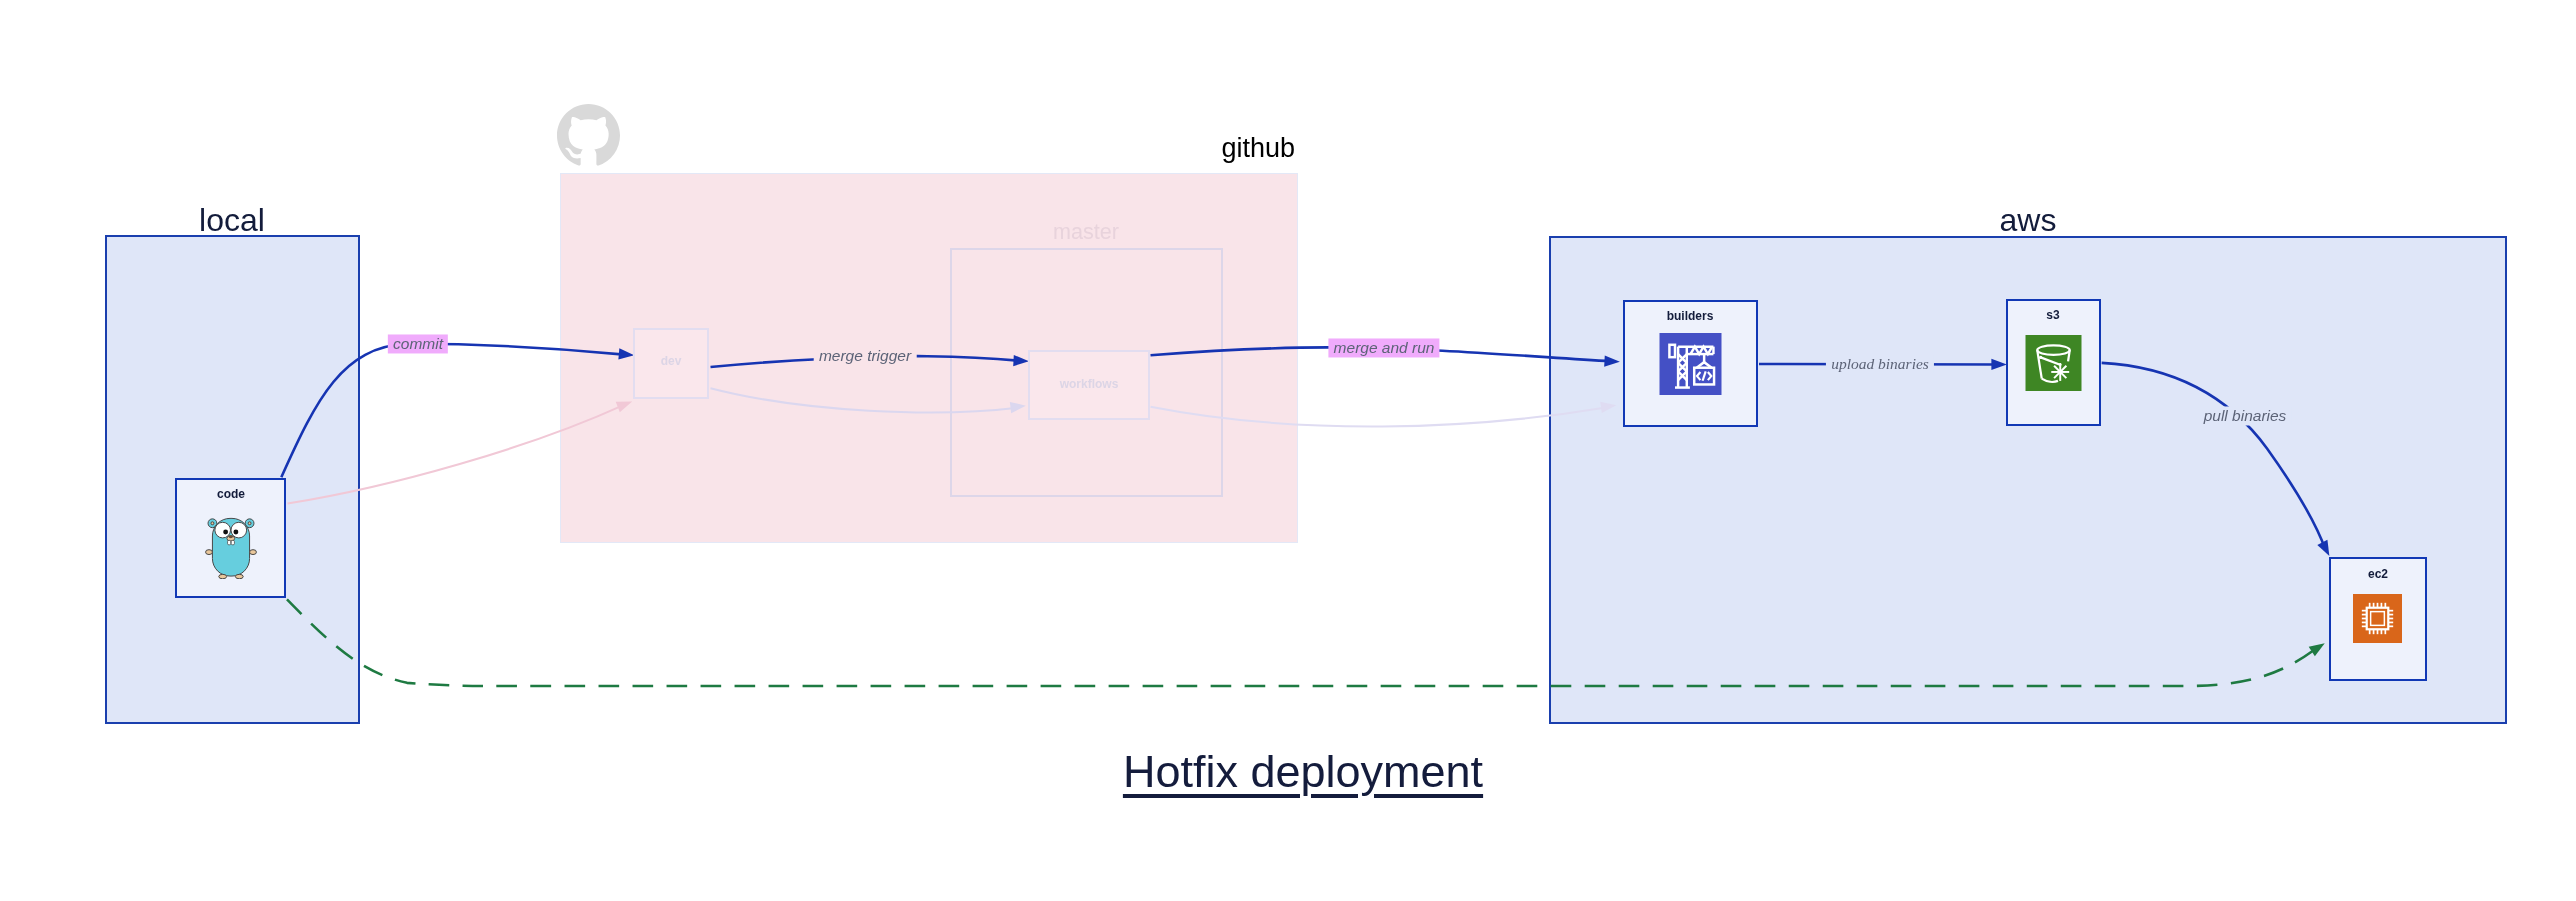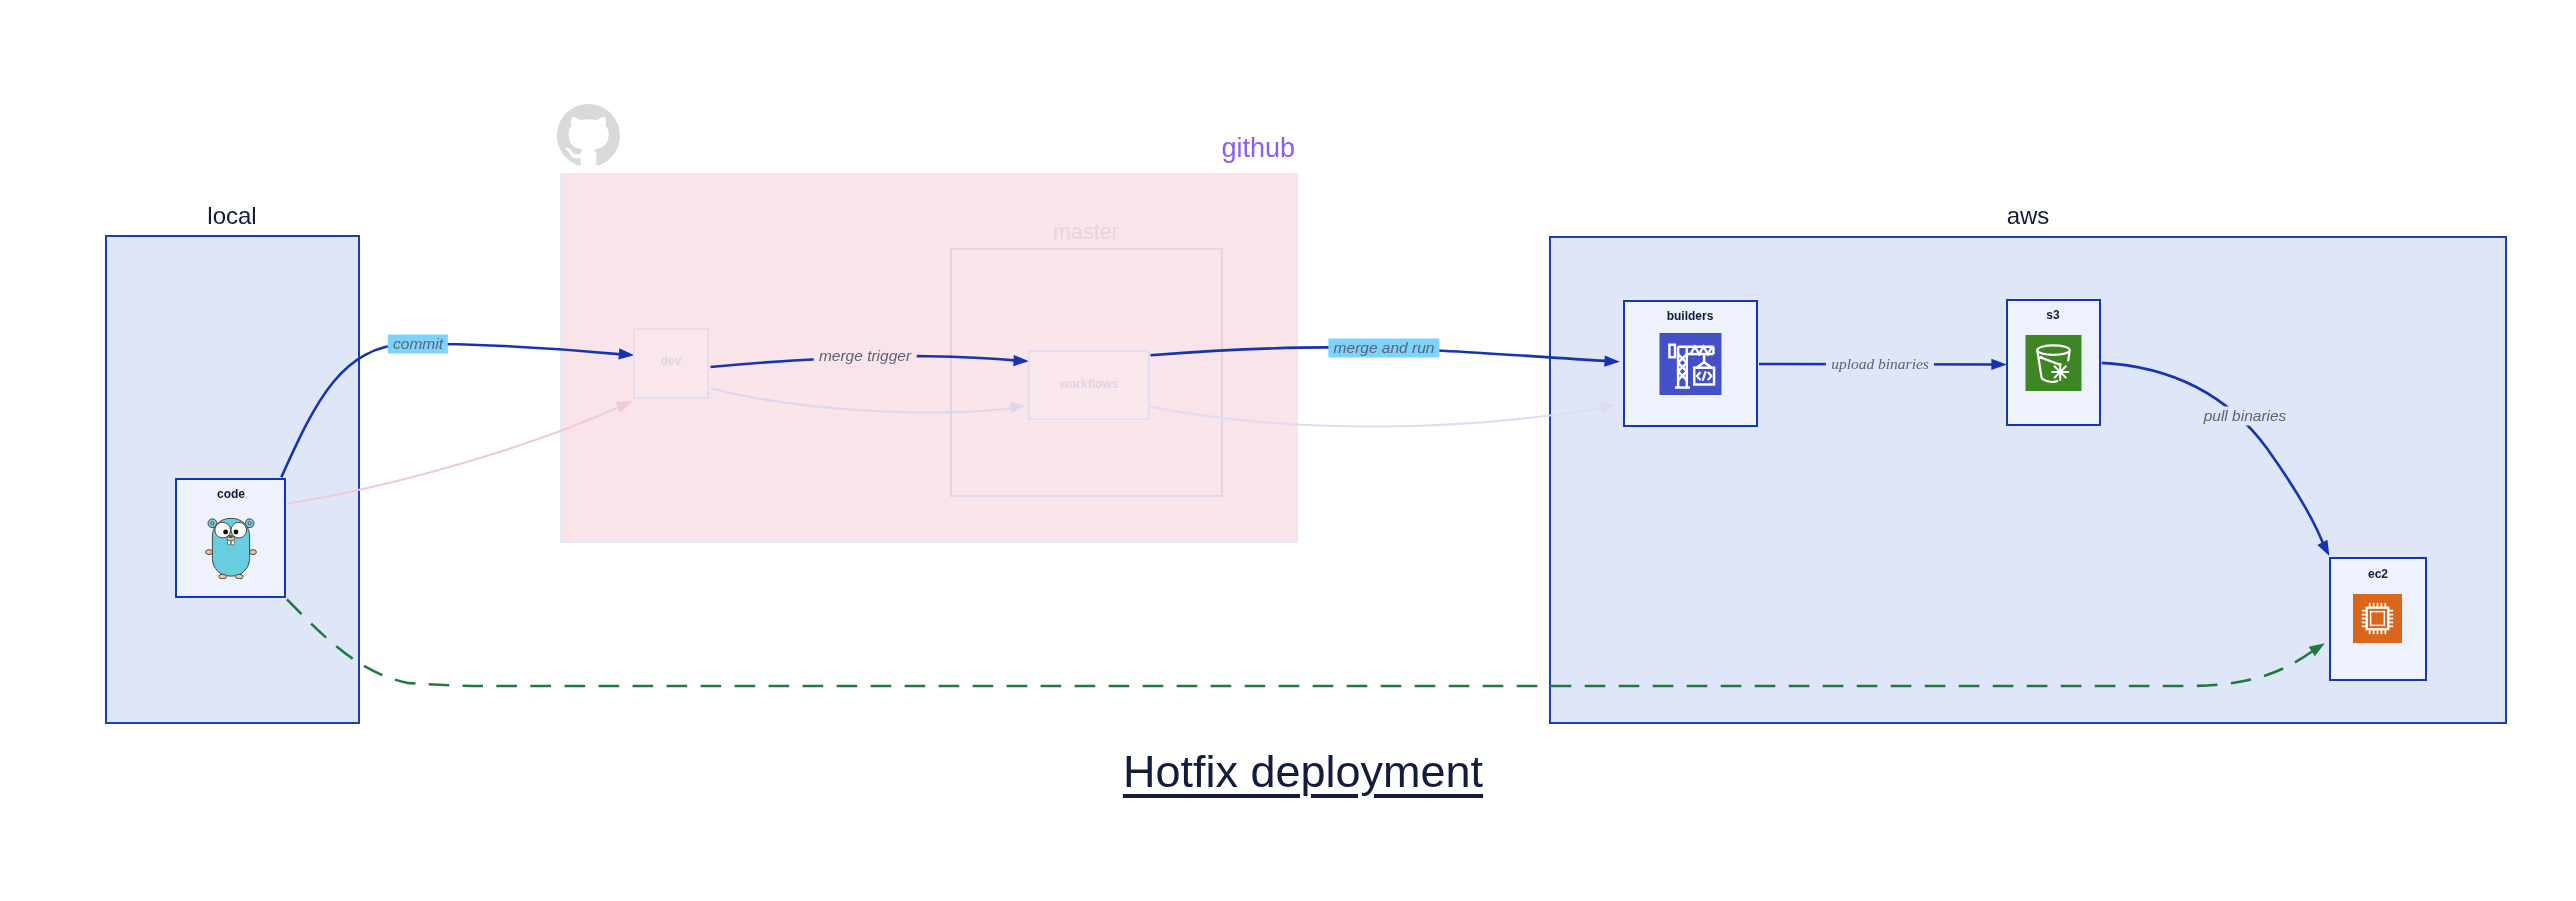--- a/index.html
+++ b/index.html
@@ -5,35 +5,35 @@
   html,body{margin:0;padding:0;}
   body{
     width:2604px;height:902px;background:#ffffff;position:relative;overflow:hidden;
     font-family:"Liberation Sans","DejaVu Sans",sans-serif;
   }
   
   .container{position:absolute;box-sizing:border-box;}
   .container.blue{background:#dfe6f8;border:2.1px solid #1a3fae;}
   .container.pink{background:#f9e4e9;border:1.5px solid #e3e8f7;}
   .container.master{background:transparent;border:2.1px solid #ddd6e9;}
-  .container-label{position:absolute;transform:translateX(-50%);font-size:24px;color:#131c3b;white-space:nowrap;}
+  .container-label{position:absolute;transform:translateX(-50%);font-size:32px;color:#131c3b;white-space:nowrap;}
   .container-label.faded-pink{color:#e8d3dc;font-size:21.6px;}
-  .container-label.faded-gray{color:#8b5cf6;font-size:27px;transform:translateX(-100%);}
+  .container-label.faded-gray{color:#000000;font-size:27px;transform:translateX(-100%);}
   
   .node{position:absolute;box-sizing:border-box;}
   .node.solid{background:#eef2fc;border:2.6px solid #1138b5;}
   .node.ghost{background:#fae7ec;border:2.1px solid #e2ddf0;}
   .node-label{position:absolute;transform:translateX(-50%);font-weight:bold;font-size:12px;color:#131c3b;white-space:nowrap;}
   .node-label.ghost-label{color:#dcd5e6;}
   
   .edge-label{
     position:absolute;transform:translate(-50%,-50%);font-style:italic;font-size:15.5px;
     color:#5c6377;white-space:nowrap;padding:1px 5.2px;line-height:1.1;
   }
-  .bg-white{background:#7dd3fc;}
+  .bg-white{background:#f0abfc;}
   .bg-pink{background:#f9e4e9;}
   .bg-blue{background:#dfe6f8;}
   
   .page-title{
     position:absolute;transform:translateX(-50%);font-size:45px;color:#141c3c;
     text-decoration:underline;text-decoration-thickness:3.6px;text-underline-offset:7.2px;white-space:nowrap;
   }
   svg{display:block;}
   .edges-layer{position:absolute;left:0;top:0;pointer-events:none;}
   .icon{position:absolute;}

